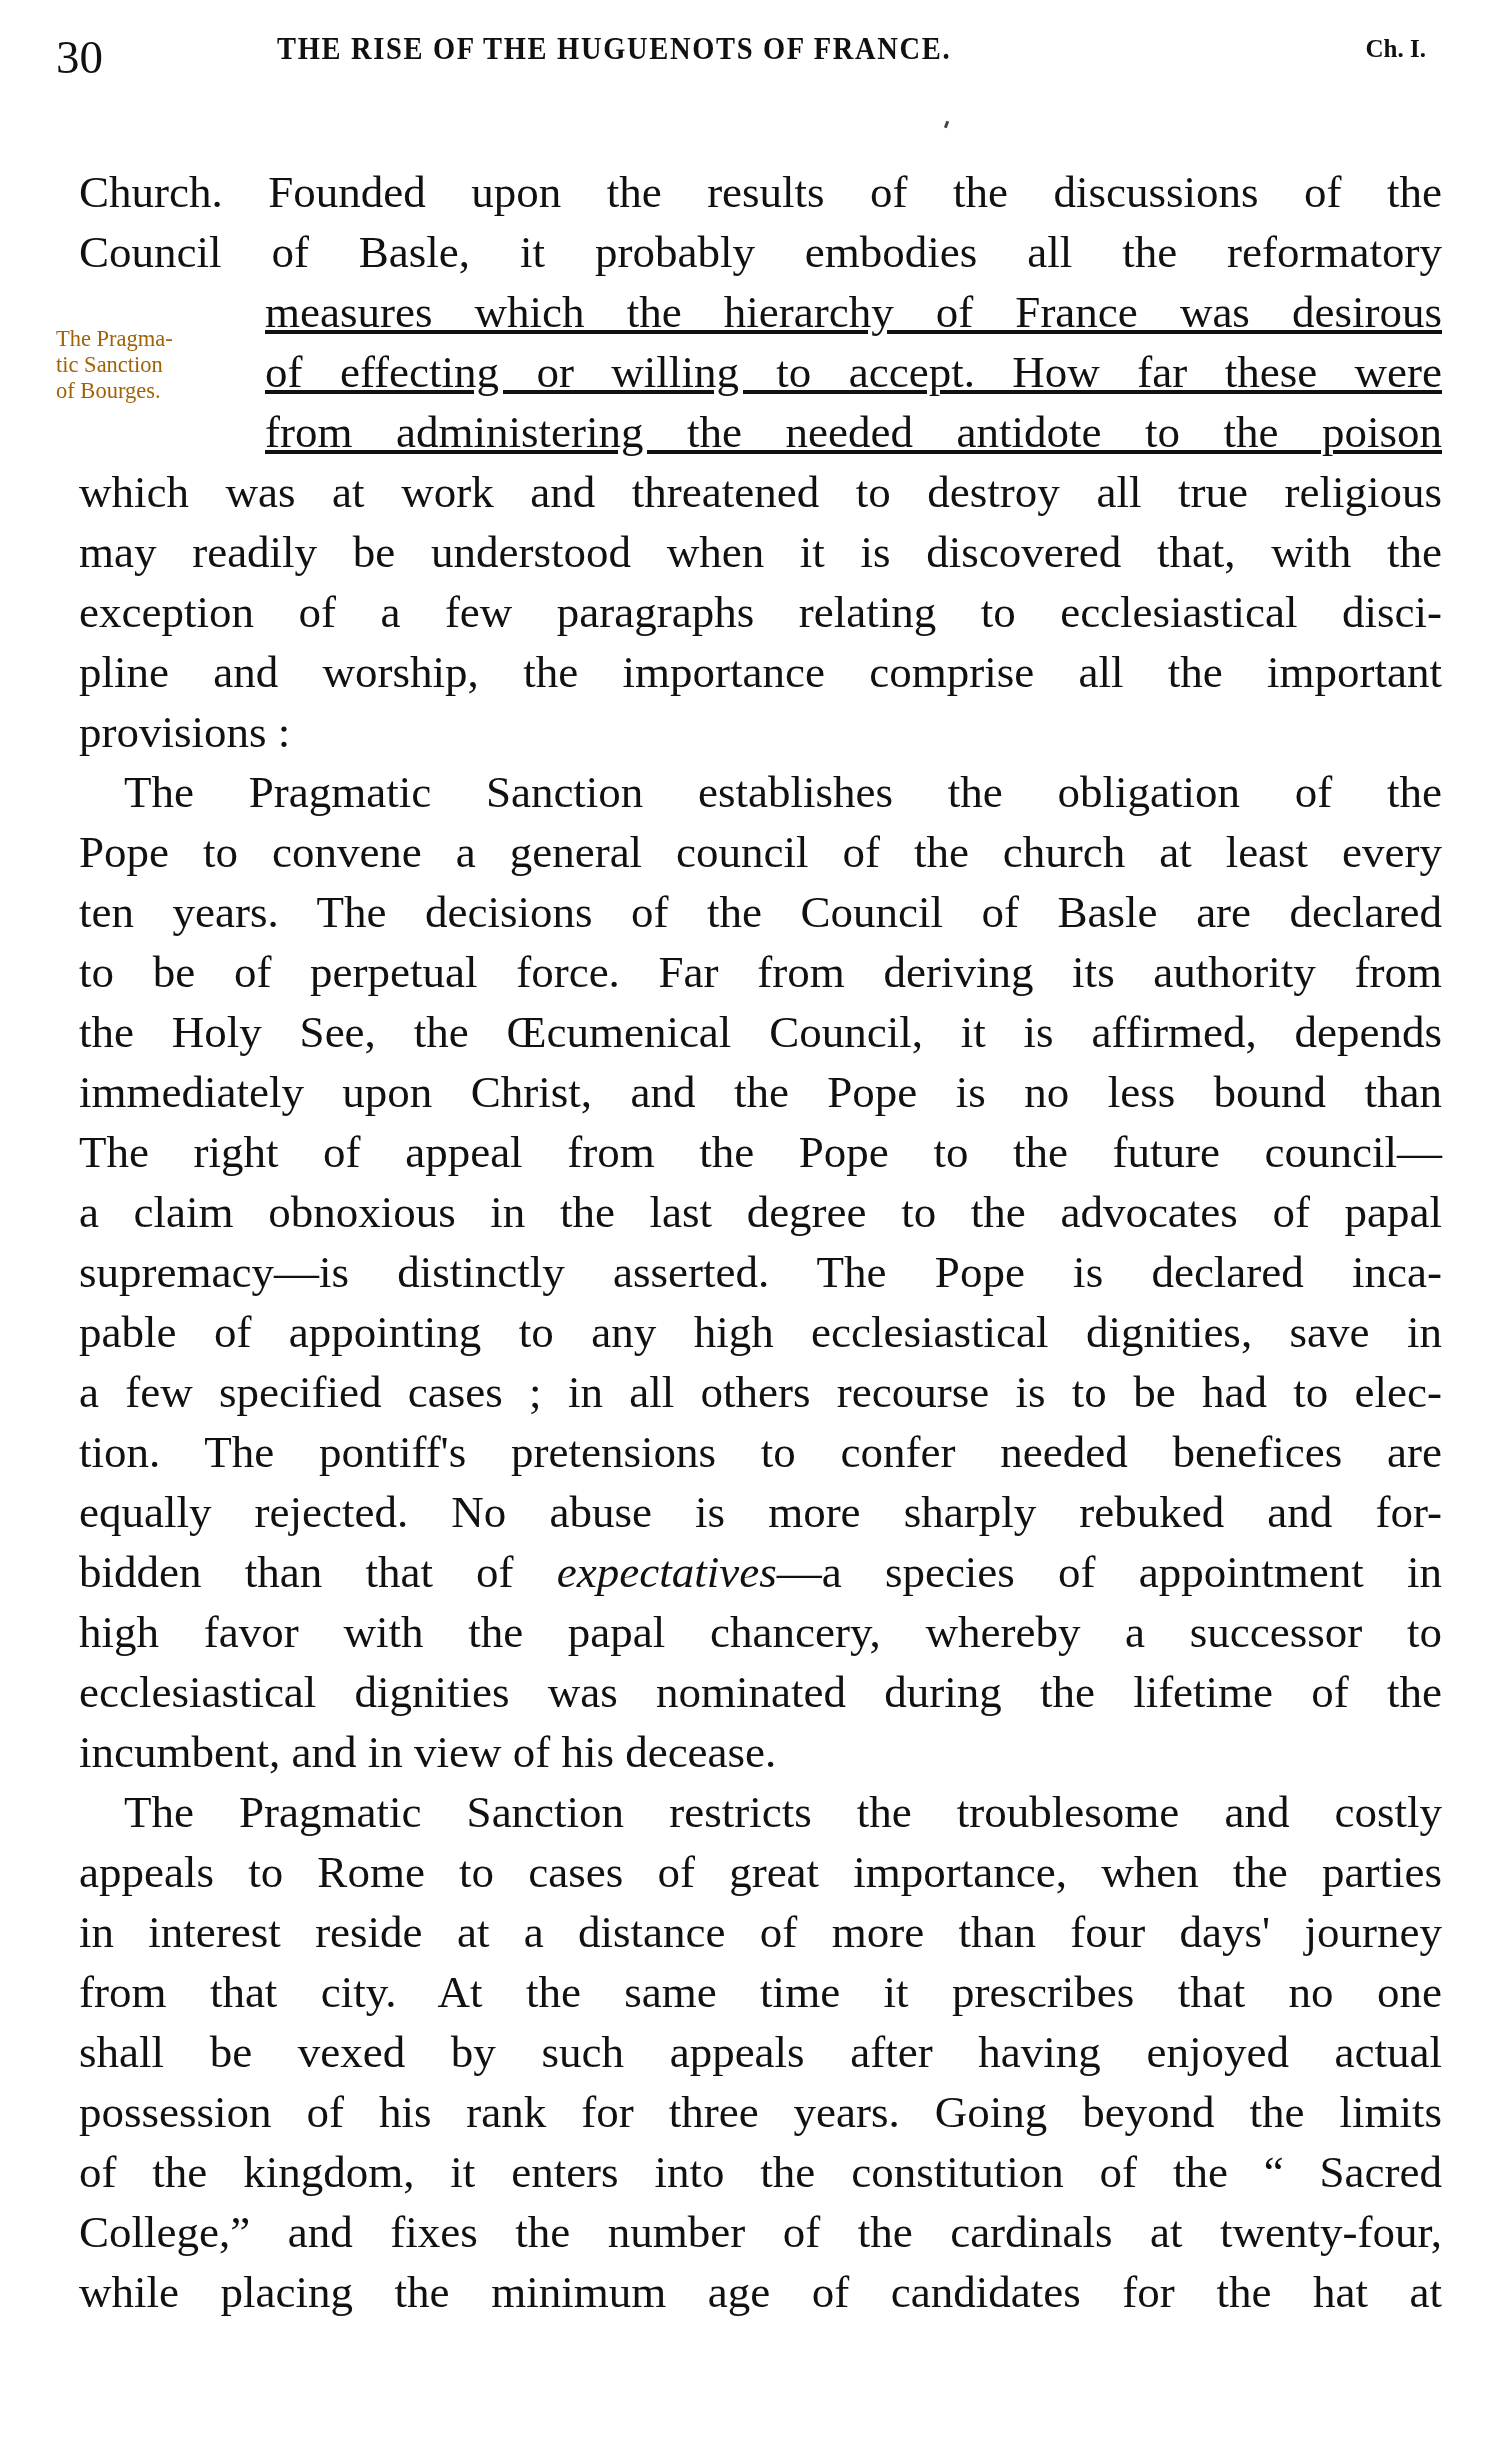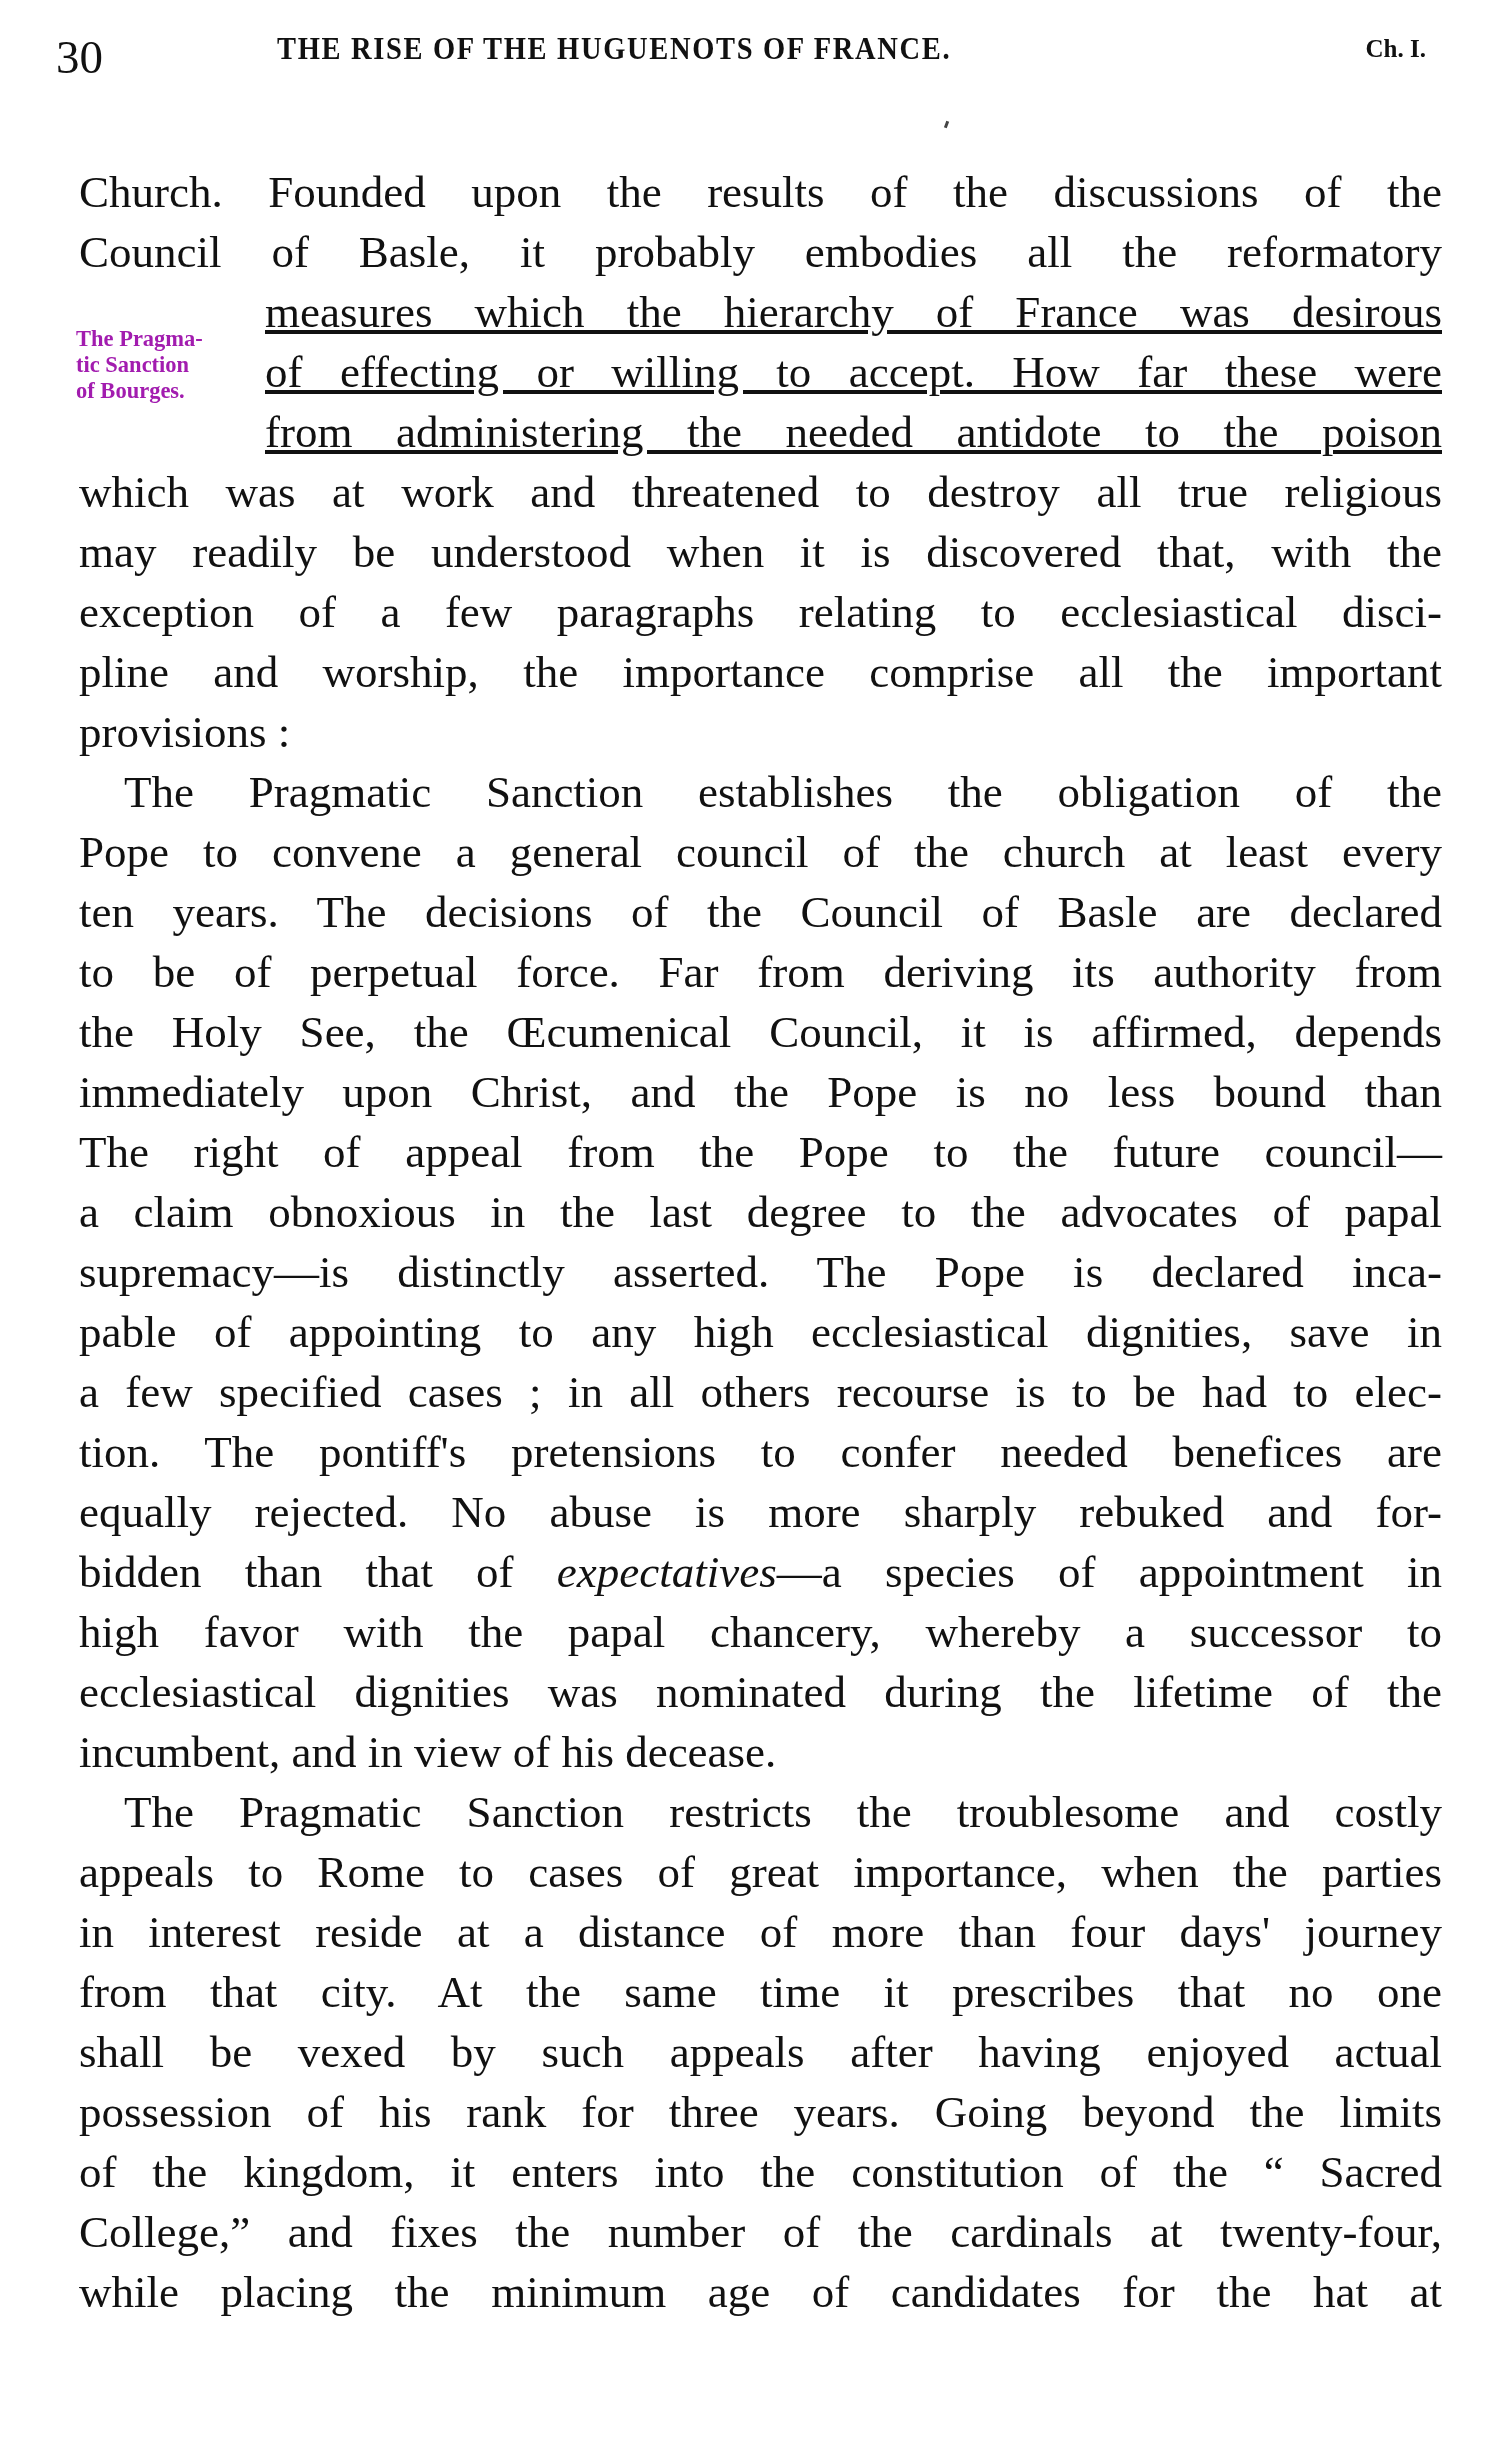--- a/index.html
+++ b/index.html
@@ -21,21 +21,21 @@
   .body-text { position: absolute; top: 162px; left: 56px; width: 1386px; }
   .line {
     height: 60px; line-height: 60px; font-size: 45px; white-space: nowrap;
     text-align: justify; text-align-last: justify; display: block; margin-left: 23px;
   }
   .line.last { text-align-last: left; }
   .line.indent { padding-left: 45px; }
   .line.narrow { margin-left: 209px; text-decoration: underline; }
   .sidenote {
     position: absolute; left: 56px; top: 326px; width: 180px;
-    font-size: 22.5px; line-height: 26px; font-weight: bold; color: #a21caf; margin-left: 20px;
+    font-size: 22.5px; line-height: 26px; font-weight: normal; color: #a16207;
   }
   .sidenote span { display: block; white-space: nowrap; }
   em { }
 </style>
 </head>
 <body>
 
 <div class="header">
   <span class="page-number">30</span>
   <span class="running-title">THE RISE OF THE HUGUENOTS OF FRANCE.</span>

